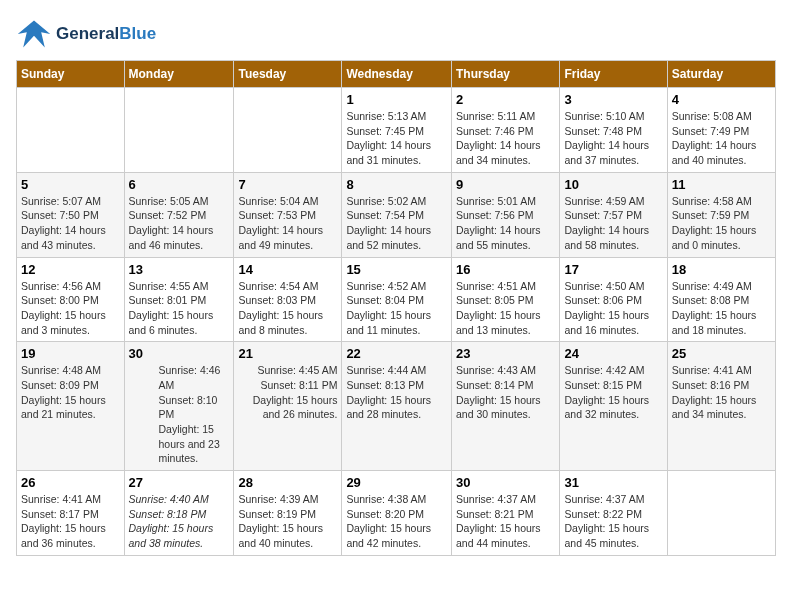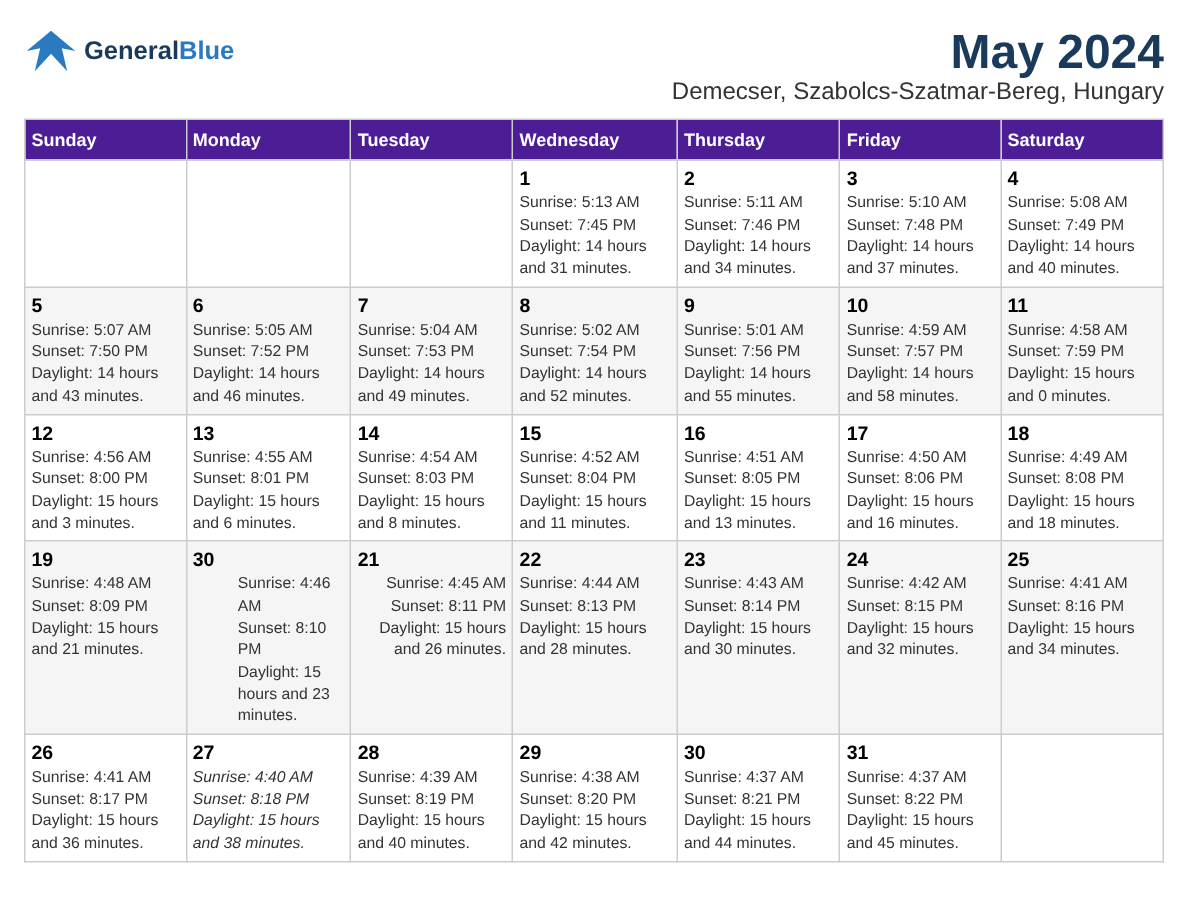--- a/index.html
+++ b/index.html
@@ -29,21 +29,21 @@
       font-size: 16px;
       color: #333;
       font-weight: normal;
     }
     .calendar-table {
       width: 100%;
       border-collapse: collapse;
       font-size: 11px;
     }
     .calendar-table th {
-      background-color: #4c1d95;
+      background-color: #a16207;
       color: #fff;
       text-align: left;
       padding: 6px 4px;
       font-size: 12px;
       border: 1px solid #ccc;
     }
     .calendar-table td {
       border: 1px solid #ccc;
       vertical-align: top;
       padding: 4px;
@@ -88,24 +88,20 @@
   <div class="logo-wrapper">
     <svg class="logo-bird" viewBox="0 0 40 40" xmlns="http://www.w3.org/2000/svg">
       <polygon points="20,5 38,20 28,18 32,35 20,22 8,35 12,18 2,20" fill="#2a7abf"></polygon>
     </svg>
     <div class="logo-text-wrap">
       <div>
         <span style="font-size:17px;font-weight:bold;color:#1a3a5c;">General</span><span style="font-size:17px;font-weight:bold;color:#2a7abf;">Blue</span>
       </div>
     </div>
   </div>
-  <div class="title-area">
-    <div class="month-title">May 2024</div>
-    <div class="location-title">Demecser, Szabolcs-Szatmar-Bereg, Hungary</div>
-  </div>
 </div>
 
 <table class="calendar-table">
   <thead>
     <tr id="weekday-header">
     <th>Sunday</th>
         <th>Monday</th>
         <th>Tuesday</th>
         <th>Wednesday</th>
         <th>Thursday</th>

